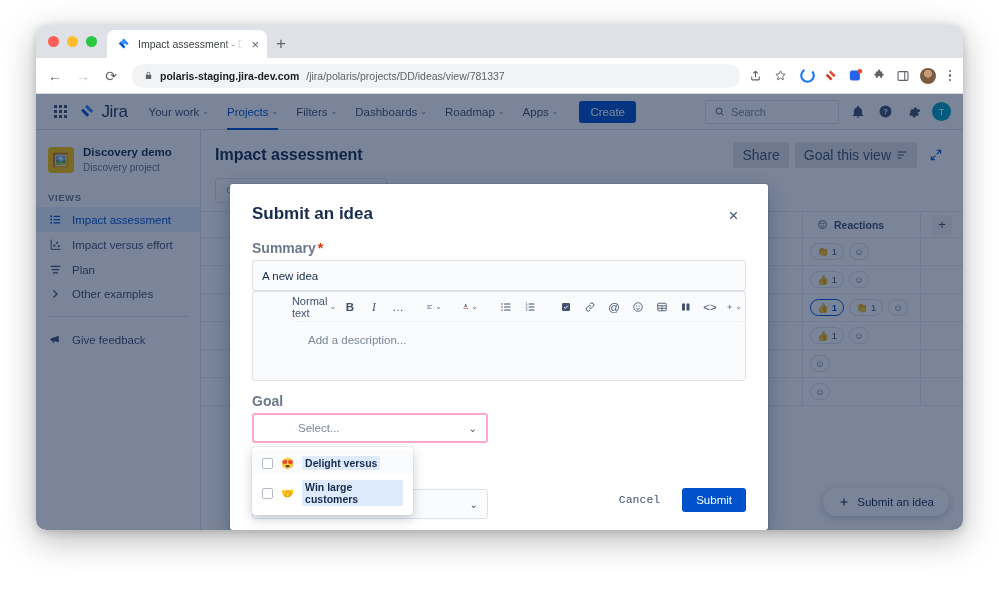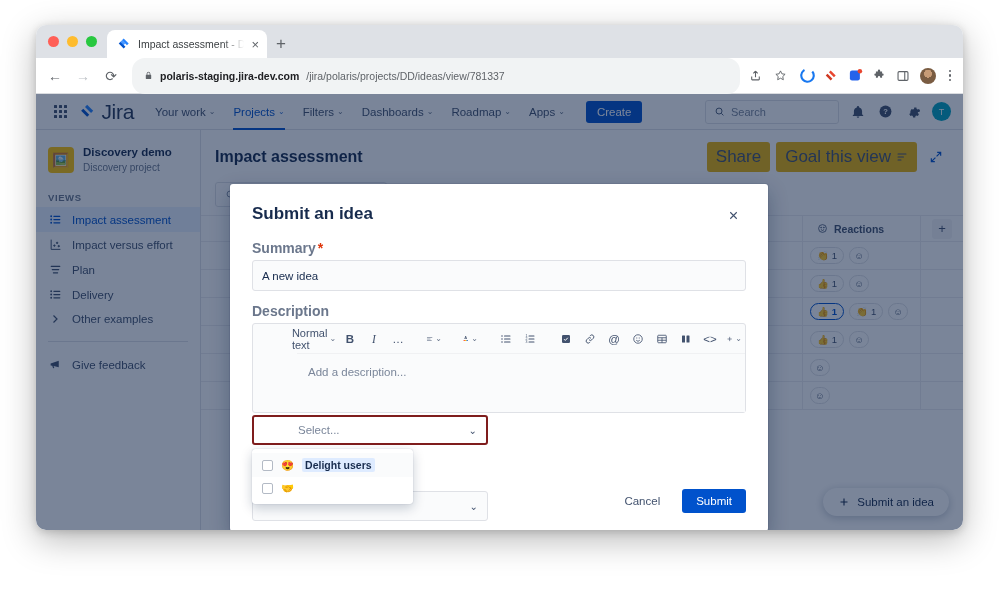--- a/index.html
+++ b/index.html
@@ -52,21 +52,21 @@
   
   #address-bar {
     height: 36px; background: #fff;
     display: flex; align-items: center; gap: 2px;
     padding: 0 8px 0 6px; border-bottom: 1px solid #dadce0;
   }
   .nav-btn { width: 26px; height: 26px; display:flex; align-items:center; justify-content:center;
              border-radius: 50%; color: #5f6368; font-size: 14px; cursor: pointer; }
   .nav-btn.disabled { color: #bdc1c6; }
   #omnibox {
-    flex: 1; height: 36px; background: #f1f3f4; border-radius: 13px;
+    flex: 1; height: 24px; background: #f1f3f4; border-radius: 13px;
     display: flex; align-items: center; gap: 7px; padding: 0 12px; margin: 0 6px;
     font-size: 10.5px; cursor: text;
   }
   .lock-ico { flex: 0 0 9px; }
   .url-strong { color: #202124; font-weight: 600; }
   .url-rest { color: #5f6368; }
   .omni-actions { display: flex; align-items: center; gap: 10px; padding-right: 4px;}
   .ext-icons { display: flex; align-items: center; gap: 9px; padding-left: 6px; }
   .ext { width: 15px; height: 15px; display:flex;align-items:center;justify-content:center; cursor:pointer; }
   .avatar-chrome { width: 16px; height: 16px; border-radius: 50%;
@@ -77,21 +77,21 @@
   
   #jira-app { position: relative; height: 436px; background: #fff; overflow: hidden; }
 
   #jira-nav {
     height: 36px; background: #fff; border-bottom: 1px solid #dfe1e6;
     display: flex; align-items: center; padding: 0 12px; gap: 4px;
   }
   .app-switcher { display: grid; grid-template-columns: repeat(3, 3px); gap: 2.2px; padding: 6px; cursor: pointer; }
   .app-switcher i { width: 3px; height: 3px; background: #42526e; border-radius: .5px; display:block; }
   .jira-logo { display: flex; align-items: center; gap: 5px; padding: 0 10px 0 2px; cursor: pointer; }
-  .jira-logo-text { font-size: 21px; color: #253858; font-weight: 400; letter-spacing: -.3px; }
+  .jira-logo-text { font-size: 17px; color: #253858; font-weight: 400; letter-spacing: -.3px; }
   .nav-item {
     font-size: 11.5px; color: #42526e; padding: 8px 7px; display: flex; align-items: center; gap: 3px;
     cursor: pointer; position: relative; height: 36px; box-sizing: border-box;
   }
   .nav-item.active { color: #0052cc; font-weight: 500; }
   .nav-item.active::after { content:""; position:absolute; left:7px; right:7px; bottom:0; height:2px; background:#0052cc; }
   .caret { font-size: 8px; opacity: .8; }
   .create-btn {
     background: #0052cc; color: #fff; font-size: 11.5px; font-weight: 500;
     padding: 5px 11px; border-radius: 3px; margin-left: 10px; cursor: pointer;
@@ -123,21 +123,21 @@
     font-size: 11.5px; color: #42526e; cursor: pointer;
   }
   .side-item.active { background: #e9f2ff; color: #0052cc; font-weight: 500; }
   .side-ico { width: 14px; flex: 0 0 14px; display:flex;align-items:center;justify-content:center; }
   .side-div { height:1px; background:#dfe1e6; margin: 10px 12px; }
 
   #content { flex: 1; position: relative; background: #fff; overflow: hidden; }
   .content-head { display: flex; align-items: center; padding: 12px 14px 6px; gap: 8px; }
   .view-title { font-size: 16px; color: #172b4d; font-weight: 600; }
   .head-right { margin-left: auto; display: flex; align-items: center; gap: 6px; }
-  .ghost-btn { font-size: 17px; color: #42526e; padding: 5px 9px; border-radius: 3px; background: #eab308; cursor: pointer;
+  .ghost-btn { font-size: 14px; color: #42526e; padding: 5px 9px; border-radius: 3px; background: #e5e5e5; cursor: pointer;
                display:flex; align-items:center; gap:5px;}
   .icon-btn { width: 26px; height: 26px; border-radius:3px; display:flex;align-items:center;justify-content:center;
               color:#0052cc; cursor:pointer; }
   .find-row { padding: 4px 14px 8px; }
   #find-idea {
     width: 172px; height: 25px; border: 1px solid #dfe1e6; border-radius: 3px;
     display:flex; align-items:center; gap:7px; padding: 0 9px; font-size: 11px; color: #7a869a; cursor: text;
   }
   
   #idea-table { border-top: 1px solid #ebecf0; }
@@ -194,42 +194,42 @@
   .tb-btn { height: 22px; min-width: 22px; border-radius: 3px; display:flex; align-items:center;
             justify-content:center; gap:2px; color:#42526e; font-size:11.5px; cursor:pointer; padding: 0 3px;}
   .tb-text { font-size: 11px; padding: 0 6px; }
   .tb-sep { width:1px; height:16px; background:#dfe1e6; margin: 0 5px; }
   .rte-area { height: 58px; padding: 12px 11px; font-size: 11.5px; color: #7a869a; background:#fafbfc; cursor:text; }
 
   .select-box {
     width: 100%; height: 30px; border: 1px solid #dfe1e6; border-radius: 3px; background: #fafbfc;
     display:flex; align-items:center; padding: 0 9px; font-size: 11.5px; color:#7a869a; cursor:pointer;
   }
-  .select-box.focused { border: 2px solid #7f1d1d; background: #fff; padding-left: 44px; }
+  .select-box.focused { border: 2px solid #f9a8d4; background: #fff; padding-left: 44px; }
   .select-box .sel-caret { margin-left:auto; color:#42526e; font-size:10px; }
 
   #goal-wrap { position: relative; width: 236px; }
   #goal-menu {
     position: absolute; left: 0; top: 34px; width: 161px; background: #fff; border-radius: 3px;
     box-shadow: 0 0 1px rgba(9,30,66,.31), 0 4px 12px rgba(9,30,66,.22);
     padding: 4px 0; z-index: 60;
   }
   .opt { display:flex; align-items:center; gap:8px; padding: 5px 10px; cursor:pointer; }
   .opt:first-child { background: #fafbfc; }
   .opt-check { width: 11px; height: 11px; border: 1px solid #b3bac5; border-radius: 2px; background:#fff; flex:0 0 11px;}
   .opt-emoji { font-size: 10.5px; }
   .opt-label { font-size: 10.5px; color:#172b4d; font-weight:600; background:#deebff; padding: 1px 3px; border-radius:2px; }
 
   .hidden-field { position: absolute; left: 0; top: 76px; width: 236px; }
 
   .modal-foot {
     display:flex; align-items:center; justify-content:flex-end; gap: 12px;
     padding: 16px 22px 18px; margin-top: 28px;
   }
-  .cancel-btn { font-size: 11.5px; color:#42526e; padding: 6px 10px; border-radius:3px; cursor:pointer; background:none; border:none; font-family:Liberation Sans, sans-serif; }
+  .cancel-btn { font-size: 11.5px; color:#42526e; padding: 6px 10px; border-radius:3px; cursor:pointer; background:none; border:none; font-family:Liberation Mono, monospace; }
   .submit-btn { font-size: 11.5px; color:#fff; background:#0052cc; padding: 6px 14px; border-radius:3px; cursor:pointer; border:none; font-family:inherit; font-weight:500; }
 </style>
 </head>
 <body>
 
 <div id="browser-window">
 
   <div id="tab-strip">
     <div class="traffic-lights">
       <span class="tl red"></span>
@@ -432,33 +432,20 @@
           <span class="side-ico">
             <svg viewBox="0 0 24 24" width="13" height="13" fill="#42526e">
                 <rect x="3" y="5" width="18" height="2.2" rx="1"></rect>
                 <rect x="5" y="11" width="14" height="2.2" rx="1"></rect>
                 <rect x="7" y="17" width="10" height="2.2" rx="1"></rect>
               </svg>
           </span>
           <span>Plan</span>
         </div>
 
-        <div class="side-item">
-          <span class="side-ico">
-            <svg viewBox="0 0 24 24" width="13" height="13" fill="#42526e">
-                <circle cx="4" cy="6" r="1.7"></circle>
-                <circle cx="4" cy="12" r="1.7"></circle>
-                <circle cx="4" cy="18" r="1.7"></circle>
-                <rect x="8" y="5" width="13" height="2.2" rx="1"></rect>
-                <rect x="8" y="11" width="13" height="2.2" rx="1"></rect>
-                <rect x="8" y="17" width="13" height="2.2" rx="1"></rect>
-              </svg>
-          </span>
-          <span>Delivery</span>
-        </div>
 
         <div class="side-item">
           <span class="side-ico">
             <svg viewBox="0 0 24 24" width="12" height="12" fill="none" stroke="#42526e" stroke-width="2.4">
                 <path d="M9 5l7 7-7 7"></path>
               </svg>
           </span>
           <span>Other examples</span>
         </div>
 
@@ -616,23 +603,20 @@
 
       <div class="modal-body">
         
         <div class="field-label">
           <span>Summary</span>
           <span class="req">*</span>
         </div>
         <input class="text-input" value="A new idea" style="">
 
         
-        <div class="field-label" style="margin-top:12px">
-          <span>Description</span>
-        </div>
         <div class="rte">
           <div class="rte-toolbar">
             <span class="tb-btn tb-text">
               <span>Normal text</span>
               <span class="caret">⌄</span>
             </span>
             <span class="tb-sep"></span>
             <span class="tb-btn" style="font-weight:700">B</span>
             <span class="tb-btn" style="font-style:italic;font-family:'Liberation Serif',serif">I</span>
             <span class="tb-btn">…</span>
@@ -713,41 +697,45 @@
               <svg viewBox="0 0 24 24" width="12" height="12" fill="none" stroke="#42526e" stroke-width="2.1">
                   <path d="M12 5v14M5 12h14"></path>
                 </svg>
               <span class="caret">⌄</span>
             </span>
           </div>
           <div class="rte-area">Add a description...</div>
         </div>
 
         
+        <div class="field-label" style="margin-top:12px">
+          <span>Goal</span>
+        </div>
         <div id="goal-wrap">
           <div class="select-box focused">
             <span>Select...</span>
             <span class="sel-caret">⌄</span>
           </div>
 
           <div class="hidden-field">
             <div class="select-box">
               <span class="sel-caret">⌄</span>
             </div>
           </div>
 
           <div id="goal-menu">
             <div class="opt">
               <span class="opt-check"></span>
               <span class="opt-emoji">😍</span>
-              <span class="opt-label">Delight users</span>
+              <span class="opt-label">Delight versus</span>
             </div>
             <div class="opt">
               <span class="opt-check"></span>
               <span class="opt-emoji">🤝</span>
+              <span class="opt-label">Win large customers</span>
             </div>
 
           </div>
         </div>
       </div>
 
       <div class="modal-foot">
         <button class="cancel-btn">Cancel</button>
         <button class="submit-btn">Submit</button>
       </div>

